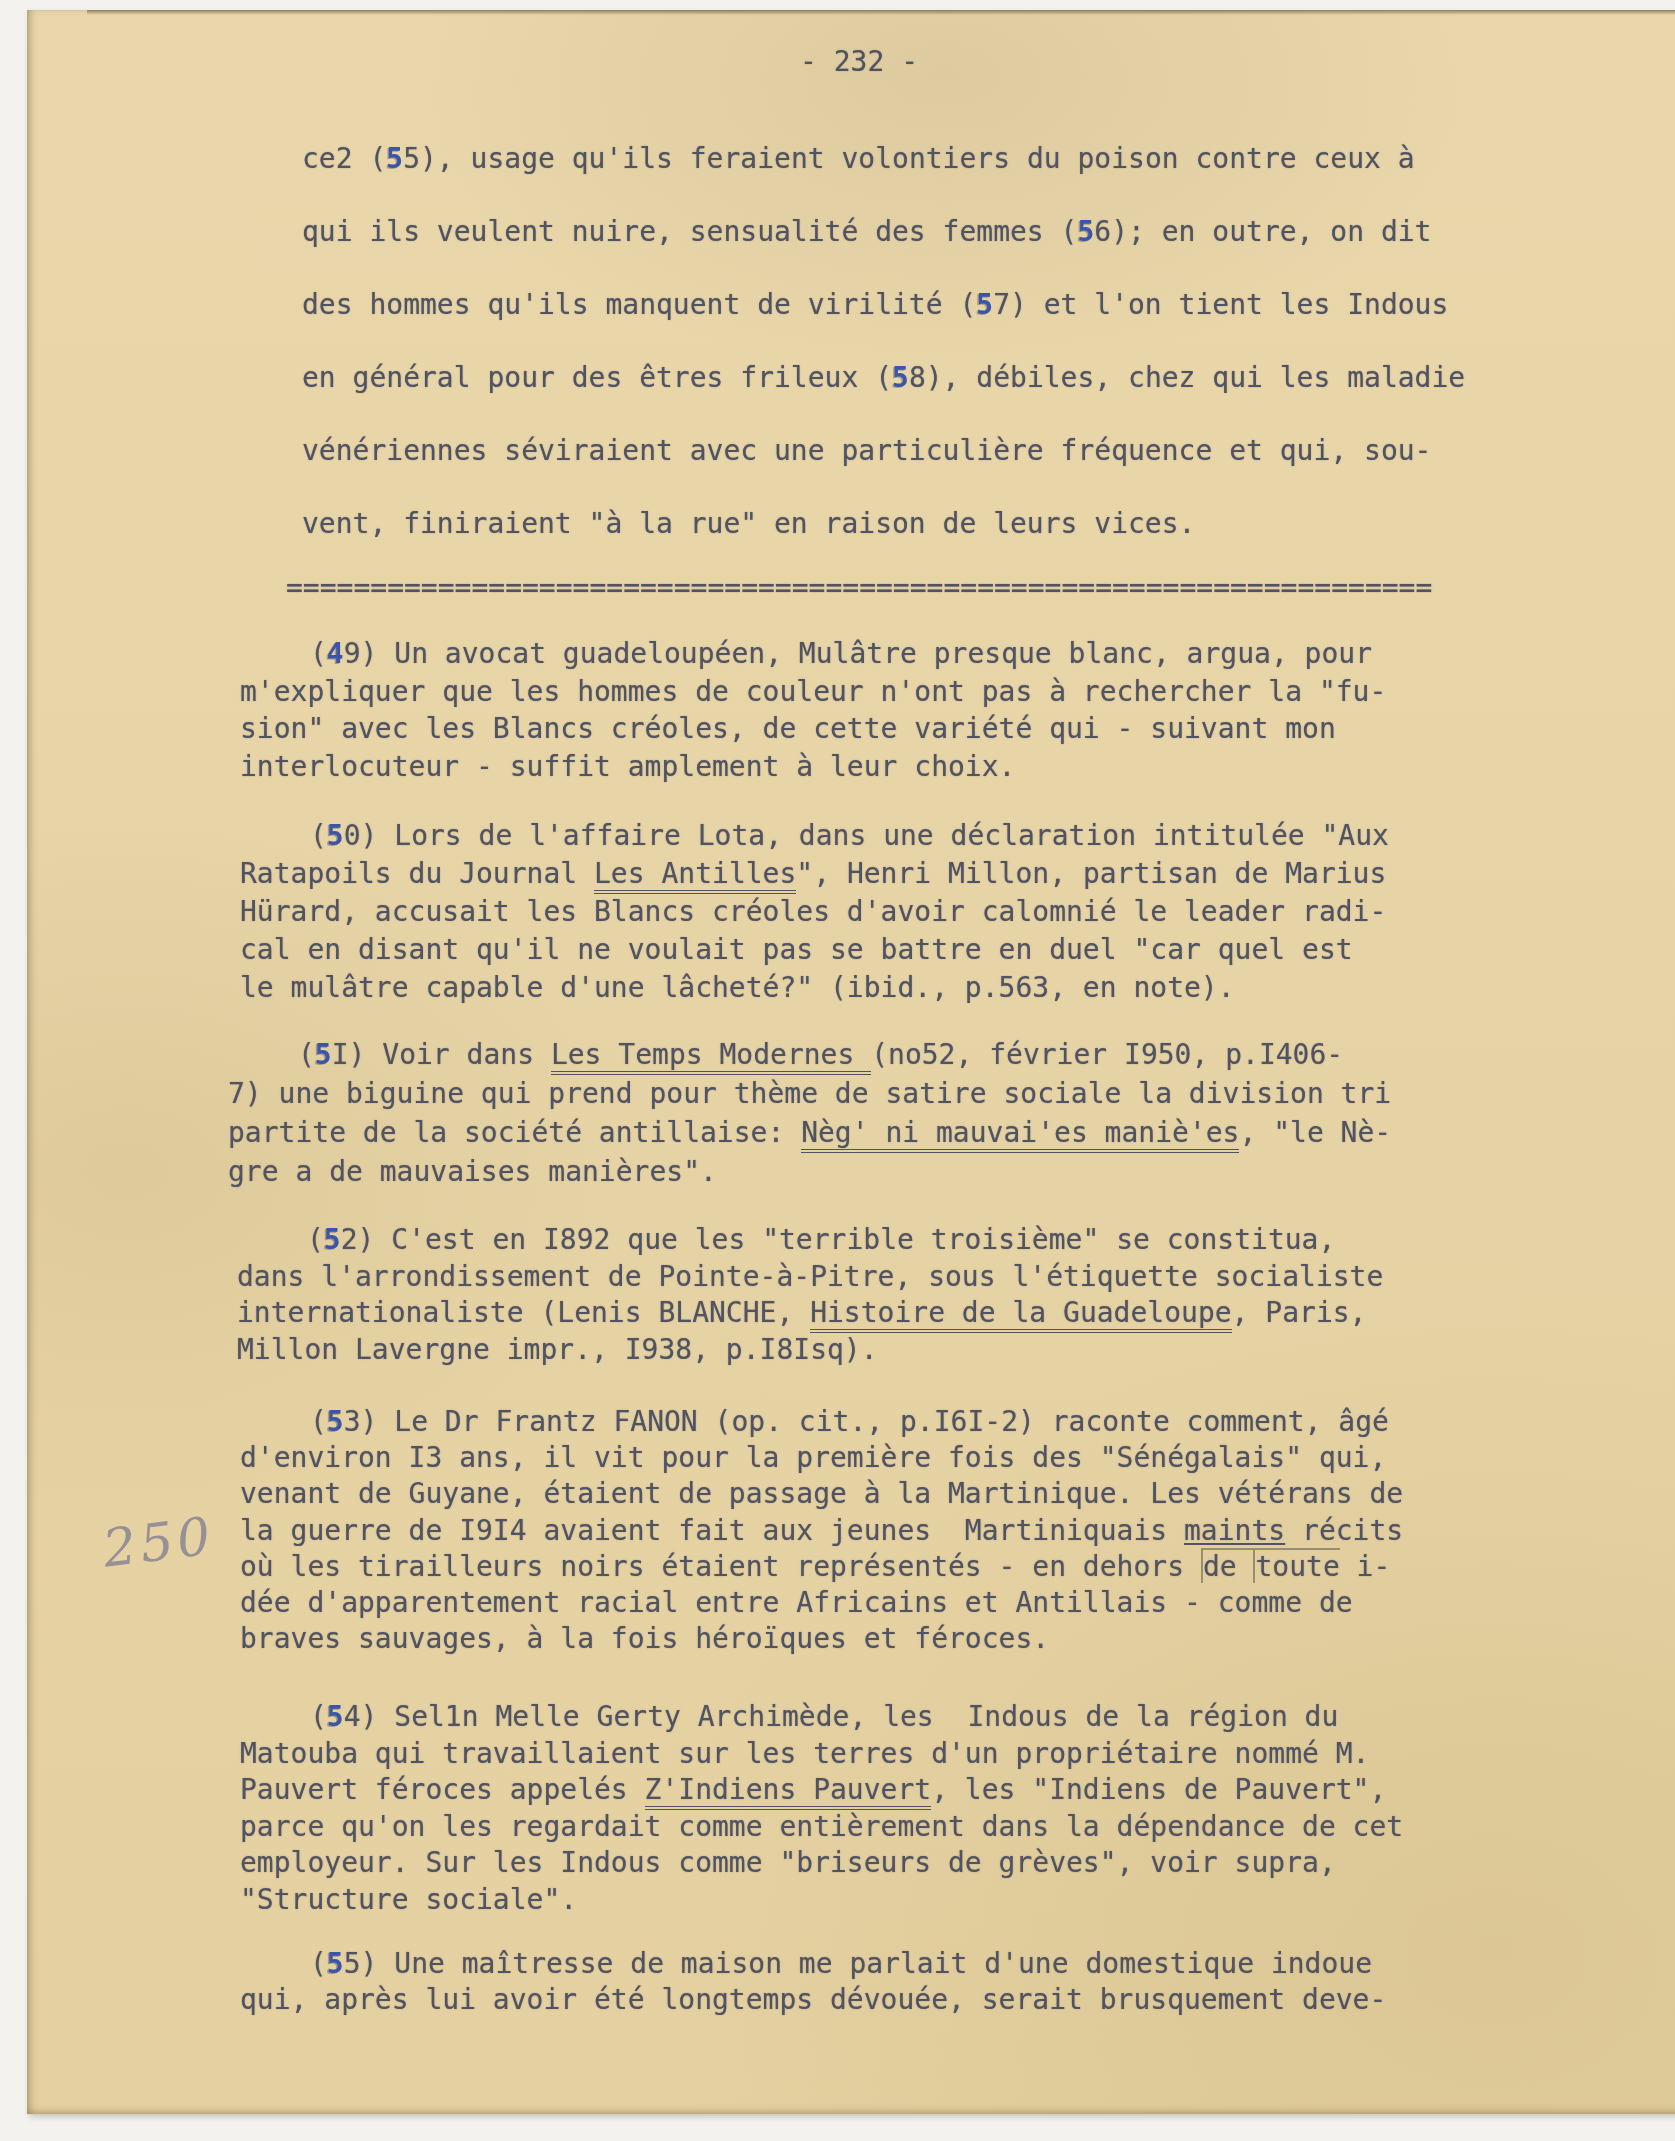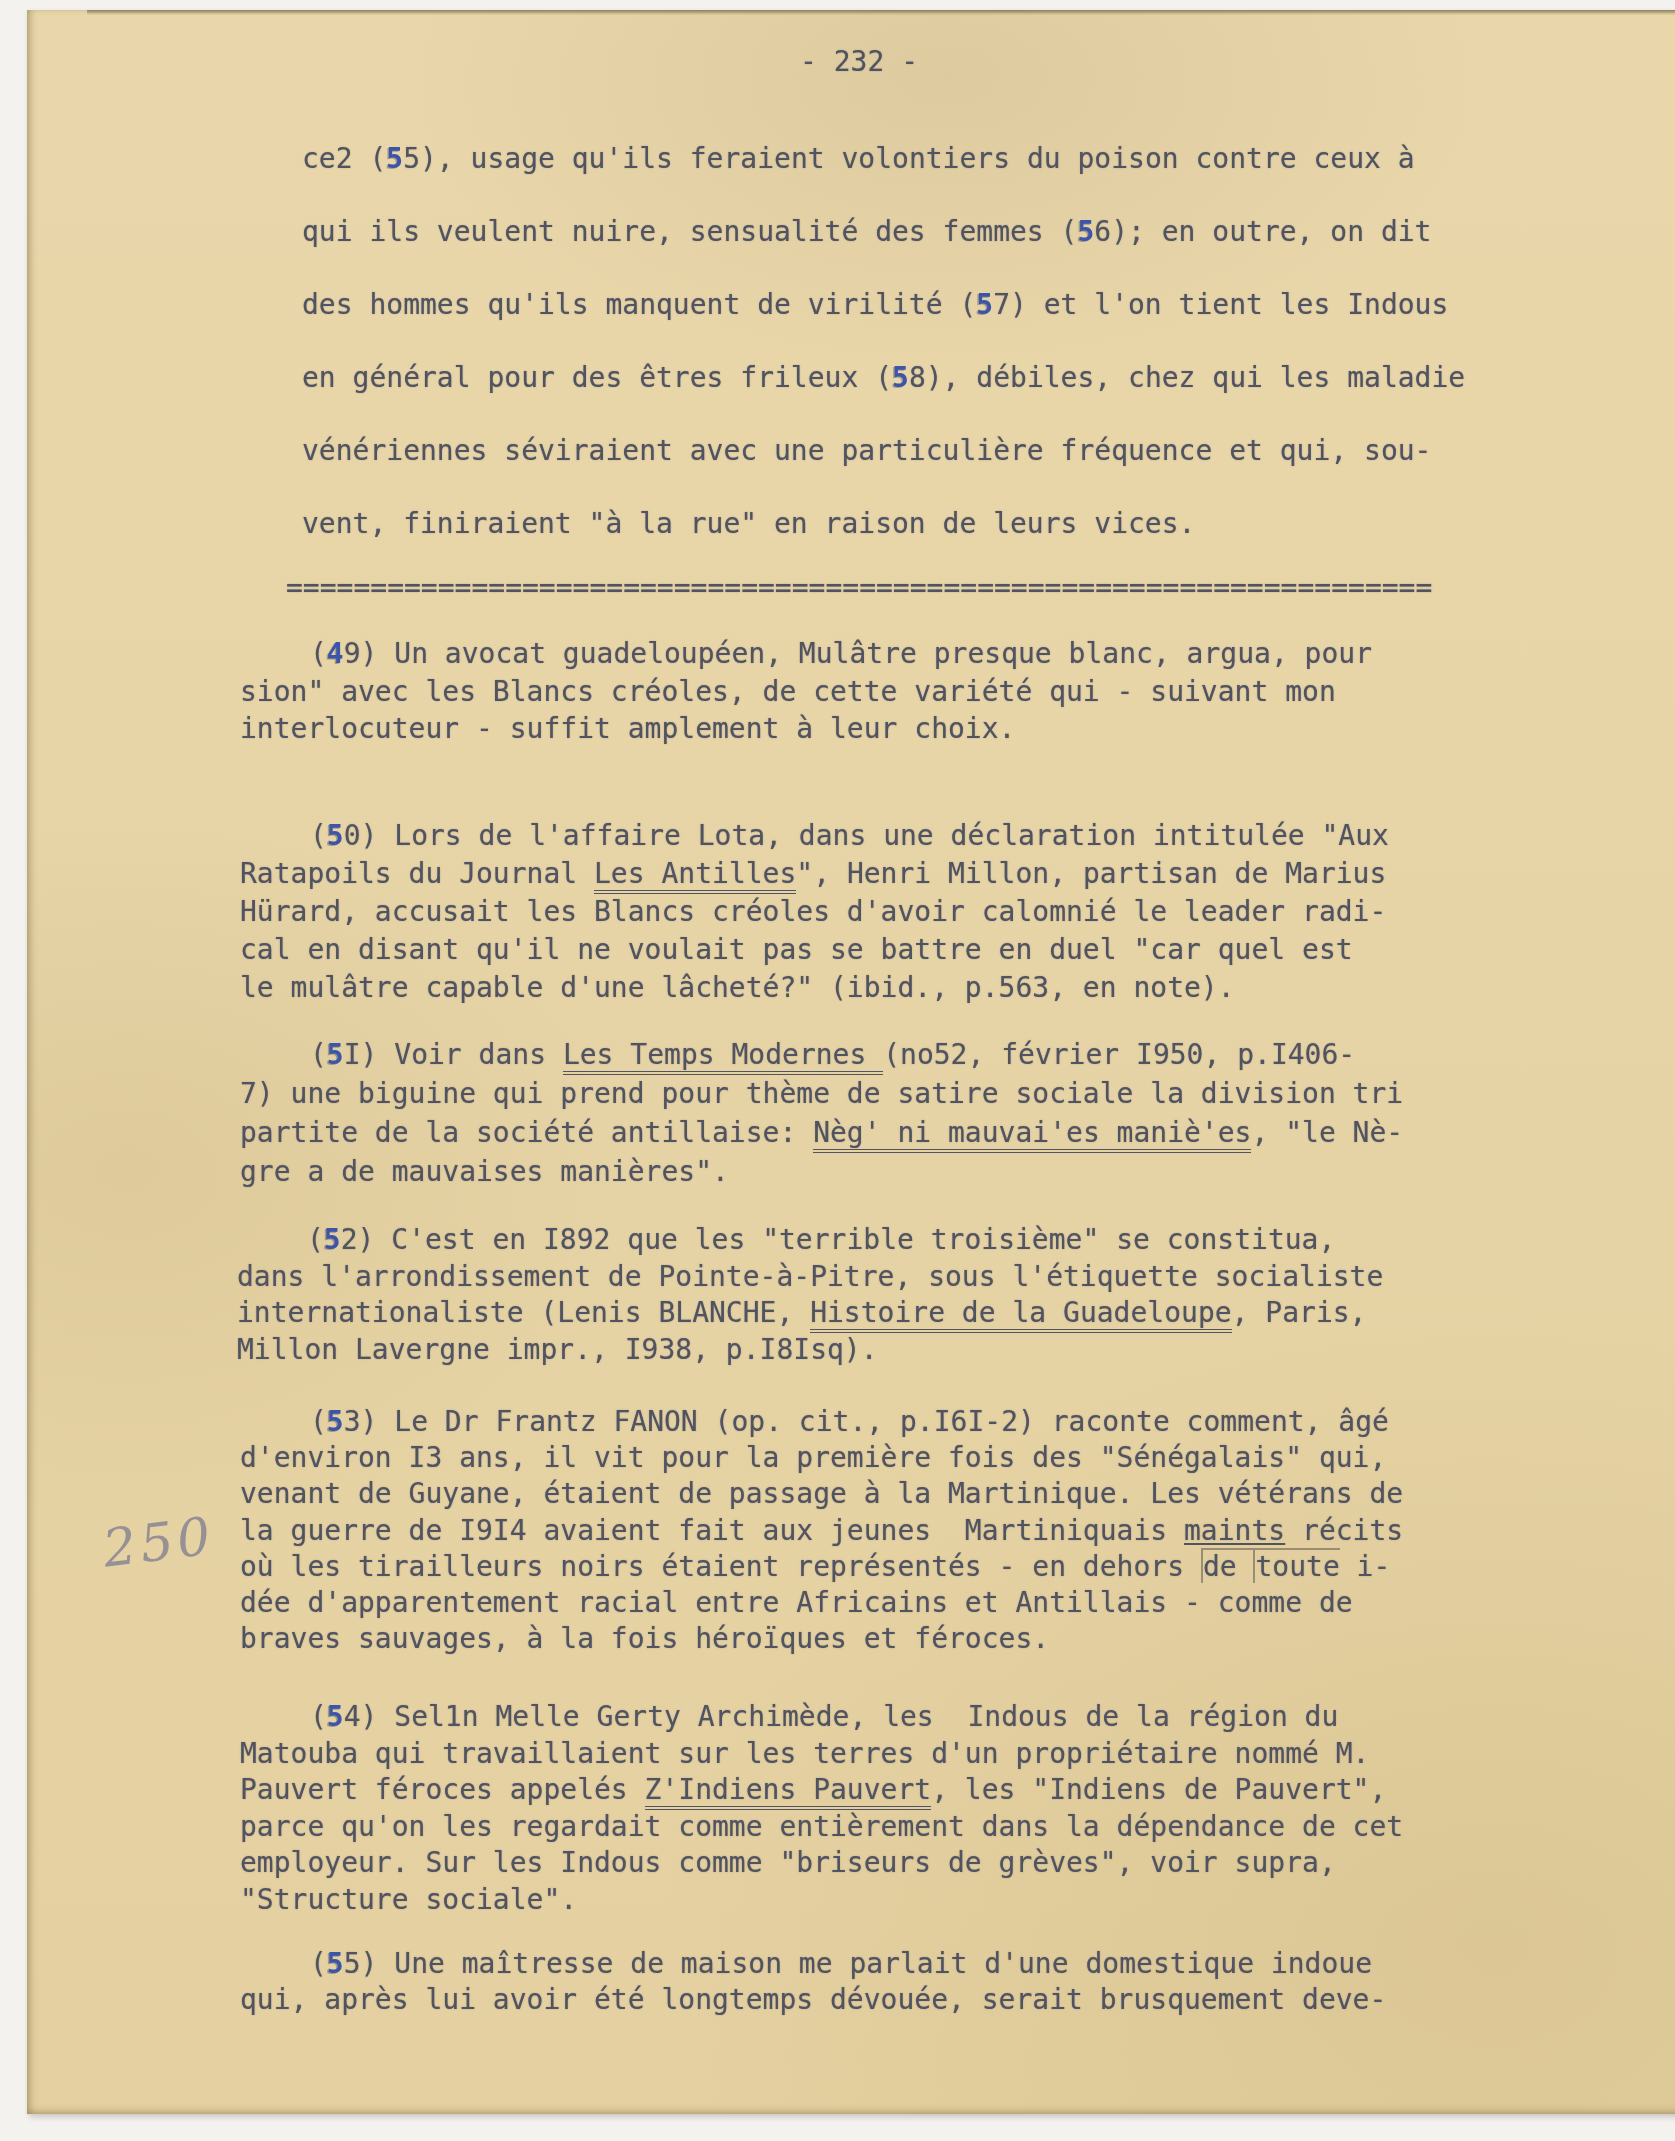--- a/index.html
+++ b/index.html
@@ -69,31 +69,32 @@
       <div class="line"><span>des hommes qu'ils manquent de virilité (</span><span class="blue">5</span><span>7) et l'on tient les Indous</span></div>
       <div class="line"><span>en général pour des êtres frileux (</span><span class="blue">5</span><span>8), débiles, chez qui les maladie</span></div>
       <div class="line"><span>vénériennes séviraient avec une particulière fréquence et qui, sou-</span></div>
       <div class="line"><span>vent, finiraient "à la rue" en raison de leurs vices.</span></div>
     </div>
     <div class="block" style="left: 259px; top: 558px; line-height: 40px;">
       <div class="line"><span>====================================================================</span></div>
     </div>
     <div class="block" style="left: 213px; top: 625px; line-height: 37.5px;">
       <div class="line" style="padding-left: 70px;"><span>(</span><span class="blue">4</span><span>9) Un avocat guadeloupéen, Mulâtre presque blanc, argua, pour</span></div>
+      <div class="line"><span>m'expliquer que les hommes de couleur n'ont pas à rechercher la "fu-</span></div>
       <div class="line"><span>sion" avec les Blancs créoles, de cette variété qui - suivant mon</span></div>
       <div class="line"><span>interlocuteur - suffit amplement à leur choix.</span></div>
     </div>
     <div class="block" style="left: 213px; top: 807px; line-height: 38px;">
       <div class="line" style="padding-left: 70px;"><span>(</span><span class="blue">5</span><span>0) Lors de l'affaire Lota, dans une déclaration intitulée "Aux</span></div>
       <div class="line"><span>Ratapoils du Journal </span><span class="u2">Les Antilles</span><span>", Henri Millon, partisan de Marius</span></div>
       <div class="line"><span>Hürard, accusait les Blancs créoles d'avoir calomnié le leader radi-</span></div>
       <div class="line"><span>cal en disant qu'il ne voulait pas se battre en duel "car quel est</span></div>
       <div class="line"><span>le mulâtre capable d'une lâcheté?" (ibid., p.563, en note).</span></div>
     </div>
-    <div class="block" style="left: 213px; top: 1025px; line-height: 39px;">
+    <div class="block" style="left: 201px; top: 1025px; line-height: 39px;">
       <div class="line" style="padding-left: 70px;"><span>(</span><span class="blue">5</span><span>I) Voir dans </span><span class="u2">Les Temps Modernes </span><span>(no52, février I950, p.I406-</span></div>
       <div class="line"><span>7) une biguine qui prend pour thème de satire sociale la division tri</span></div>
       <div class="line"><span>partite de la société antillaise: </span><span class="u2">Nèg' ni mauvai'es maniè'es</span><span>, "le Nè-</span></div>
       <div class="line"><span>gre a de mauvaises manières".</span></div>
     </div>
     <div class="block" style="left: 210px; top: 1212px; line-height: 36.5px;">
       <div class="line" style="padding-left: 70px;"><span>(</span><span class="blue">5</span><span>2) C'est en I892 que les "terrible troisième" se constitua,</span></div>
       <div class="line"><span>dans l'arrondissement de Pointe-à-Pitre, sous l'étiquette socialiste</span></div>
       <div class="line"><span>internationaliste (Lenis BLANCHE, </span><span class="u2">Histoire de la Guadeloupe</span><span>, Paris,</span></div>
       <div class="line"><span>Millon Lavergne impr., I938, p.I8Isq).</span></div>

